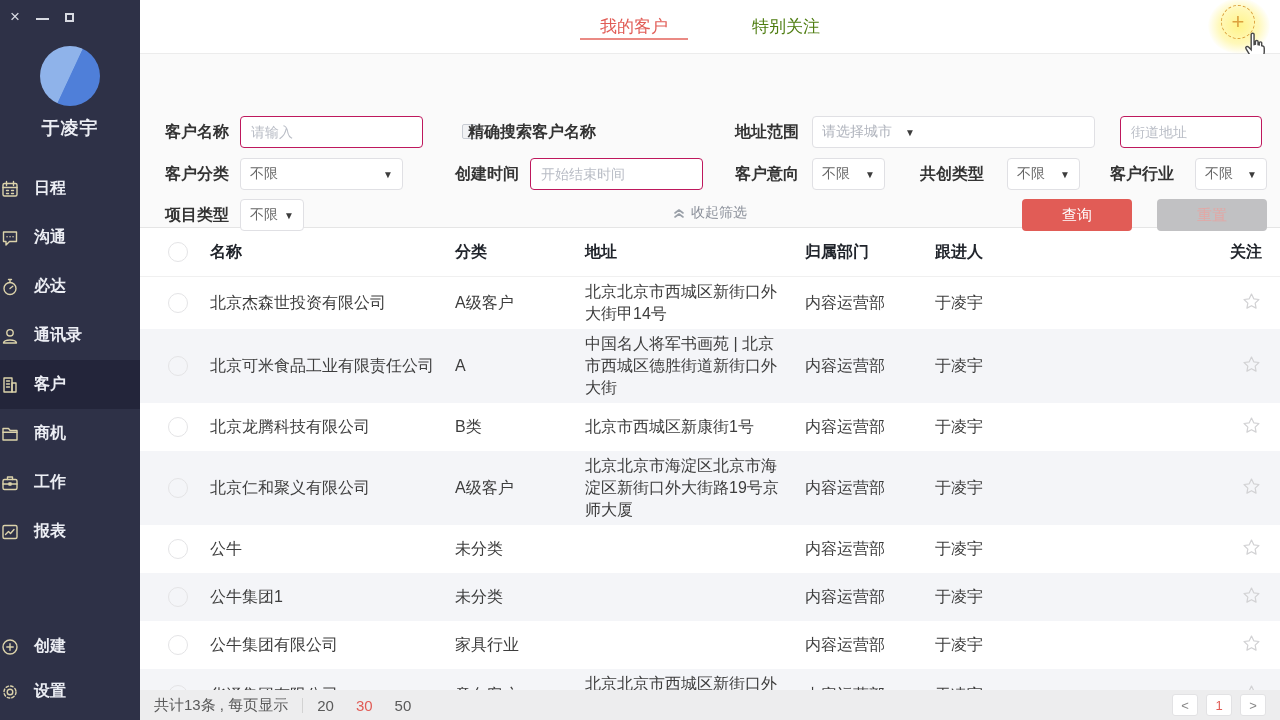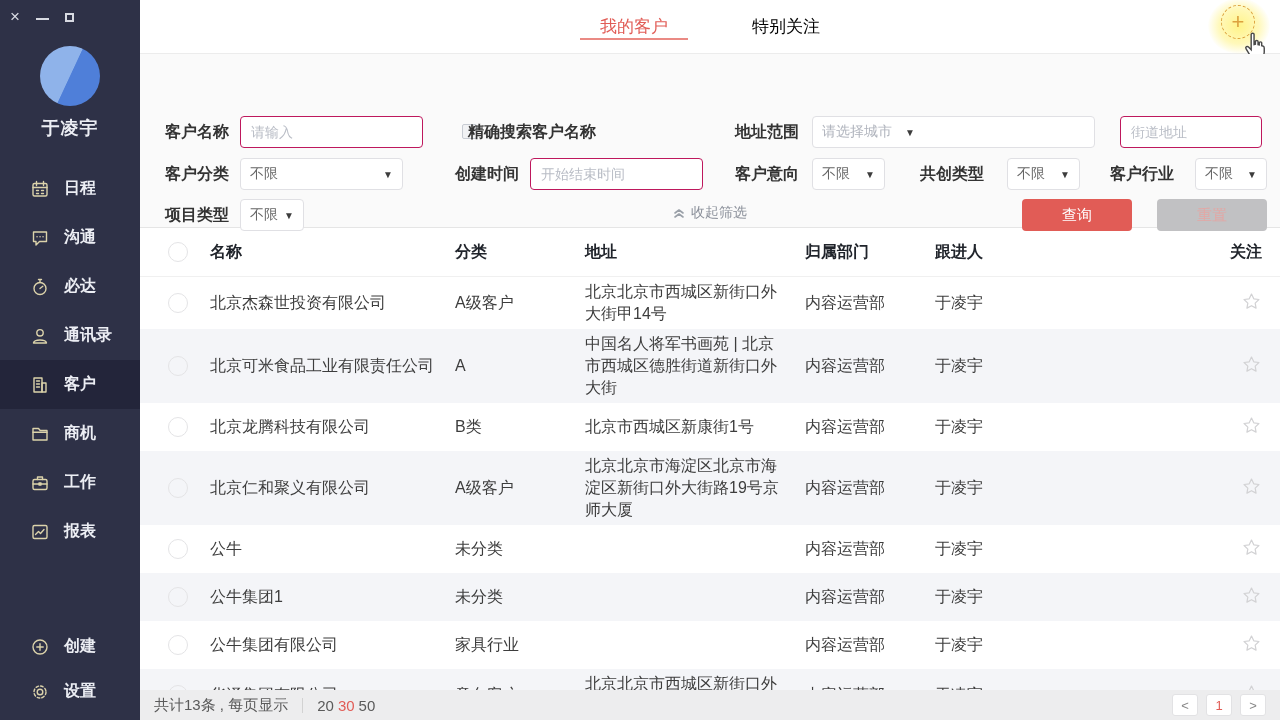--- a/index.html
+++ b/index.html
@@ -11,35 +11,35 @@
   
   .sidebar{width:140px;flex-shrink:0;background:var(--sidebar-bg);color:#eceef4;position:relative;}
   .win-controls{display:flex;align-items:center;gap:16px;padding:9px 0 0 10px;height:24px;}
   .win-close{color:#d8dae2;font-size:17px;line-height:12px;cursor:pointer;}
   .win-min{width:13px;height:2px;background:#d8dae2;margin-top:5px;cursor:pointer;}
   .win-max{width:9px;height:9px;border:2px solid #d8dae2;margin-top:1px;cursor:pointer;}
   .avatar{width:60px;height:60px;border-radius:50%;margin:22px auto 10px;
     background:linear-gradient(115deg,#8fb3ea 49.5%,#4f7fd9 50.5%);}
   .user-name{text-align:center;font-size:18px;font-weight:bold;letter-spacing:1px;}
   .nav{margin-top:24px;}
-  .nav-item{display:flex;align-items:center;gap:14px;height:49px;padding-left:30px;
+  .nav-item{display:flex;align-items:center;gap:14px;height:49px;
     font-size:16px;font-weight:600;cursor:pointer;}
   .nav-item.active{background:var(--sidebar-active);}
   .nav-icon{width:20px;height:20px;display:flex;flex-shrink:0;}
   .nav-icon svg{width:100%;height:100%;fill:none;stroke:#dcd3ab;stroke-width:1.4;
     stroke-linecap:round;stroke-linejoin:round;}
   .sidebar-bottom{position:absolute;bottom:6px;left:0;width:100%;}
   .sidebar-bottom .nav-item{height:45px;}
 
   
   .main{flex:1;display:flex;flex-direction:column;position:relative;background:#fff;}
 
   .tabbar{height:54px;background:#fff;border-bottom:1px solid #ececec;
     display:flex;align-items:center;justify-content:center;gap:80px;position:relative;flex-shrink:0;}
-  .tab{font-size:17px;color:#000000;height:100%;display:flex;align-items:center;
+  .tab{font-size:17px;color:#4d7c0f;height:100%;display:flex;align-items:center;
     position:relative;cursor:pointer;padding:0 2px;}
   .tab.active{color:var(--accent);}
   .tab.active::after{content:"";position:absolute;left:-18px;right:-18px;bottom:13px;height:2px;background:#ea8a84;}
 
   .plus-wrap{position:absolute;right:10px;top:-2px;width:62px;height:56px;cursor:pointer;}
   .plus-glow{position:absolute;inset:0;border-radius:50%;
     background:radial-gradient(ellipse at center,rgba(255,243,130,.95) 0%,rgba(255,243,130,.55) 45%,rgba(255,243,130,0) 72%);}
   .plus-circle{position:absolute;left:13px;top:7px;width:34px;height:34px;border:1px dashed #dca23e;
     border-radius:50%;color:#dca23e;font-size:22px;line-height:31px;text-align:center;}
   .cursor-icon{position:absolute;right:2px;bottom:-8px;width:27px;height:31px;}
@@ -80,21 +80,21 @@
   .cell-name{line-height:24px;}
   .cell-addr{width:200px;padding-right:0;}
   .cell-star{text-align:right;padding-right:18px;}
   .star-icon{display:inline-block;width:21px;height:21px;cursor:pointer;}
   .star-icon svg{width:100%;height:100%;fill:none;stroke:#d2d2d4;stroke-width:1.4;stroke-linejoin:round;}
 
   
   .footer{position:absolute;left:0;bottom:0;width:100%;height:30px;background:#ededee;
     display:flex;align-items:center;padding:0 14px;font-size:15px;color:#5a5a5a;gap:14px;z-index:5;}
   .v-divider{width:1px;height:15px;background:#d2d2d2;}
-  .page-sizes{display:flex;gap:4px;}
+  .page-sizes{display:flex;gap:22px;}
   .page-size{cursor:pointer;color:#5a5a5a;}
   .page-size.active{color:var(--accent);}
   .pager{margin-left:auto;display:flex;gap:8px;}
   .pg-btn{min-width:26px;height:22px;background:#fff;border:1px solid #e2e2e4;border-radius:3px;
     font-size:13px;color:#888;display:flex;align-items:center;justify-content:center;cursor:pointer;}
   .pg-btn.current{color:var(--accent);}
 </style>
 </head>
 <body>
 

